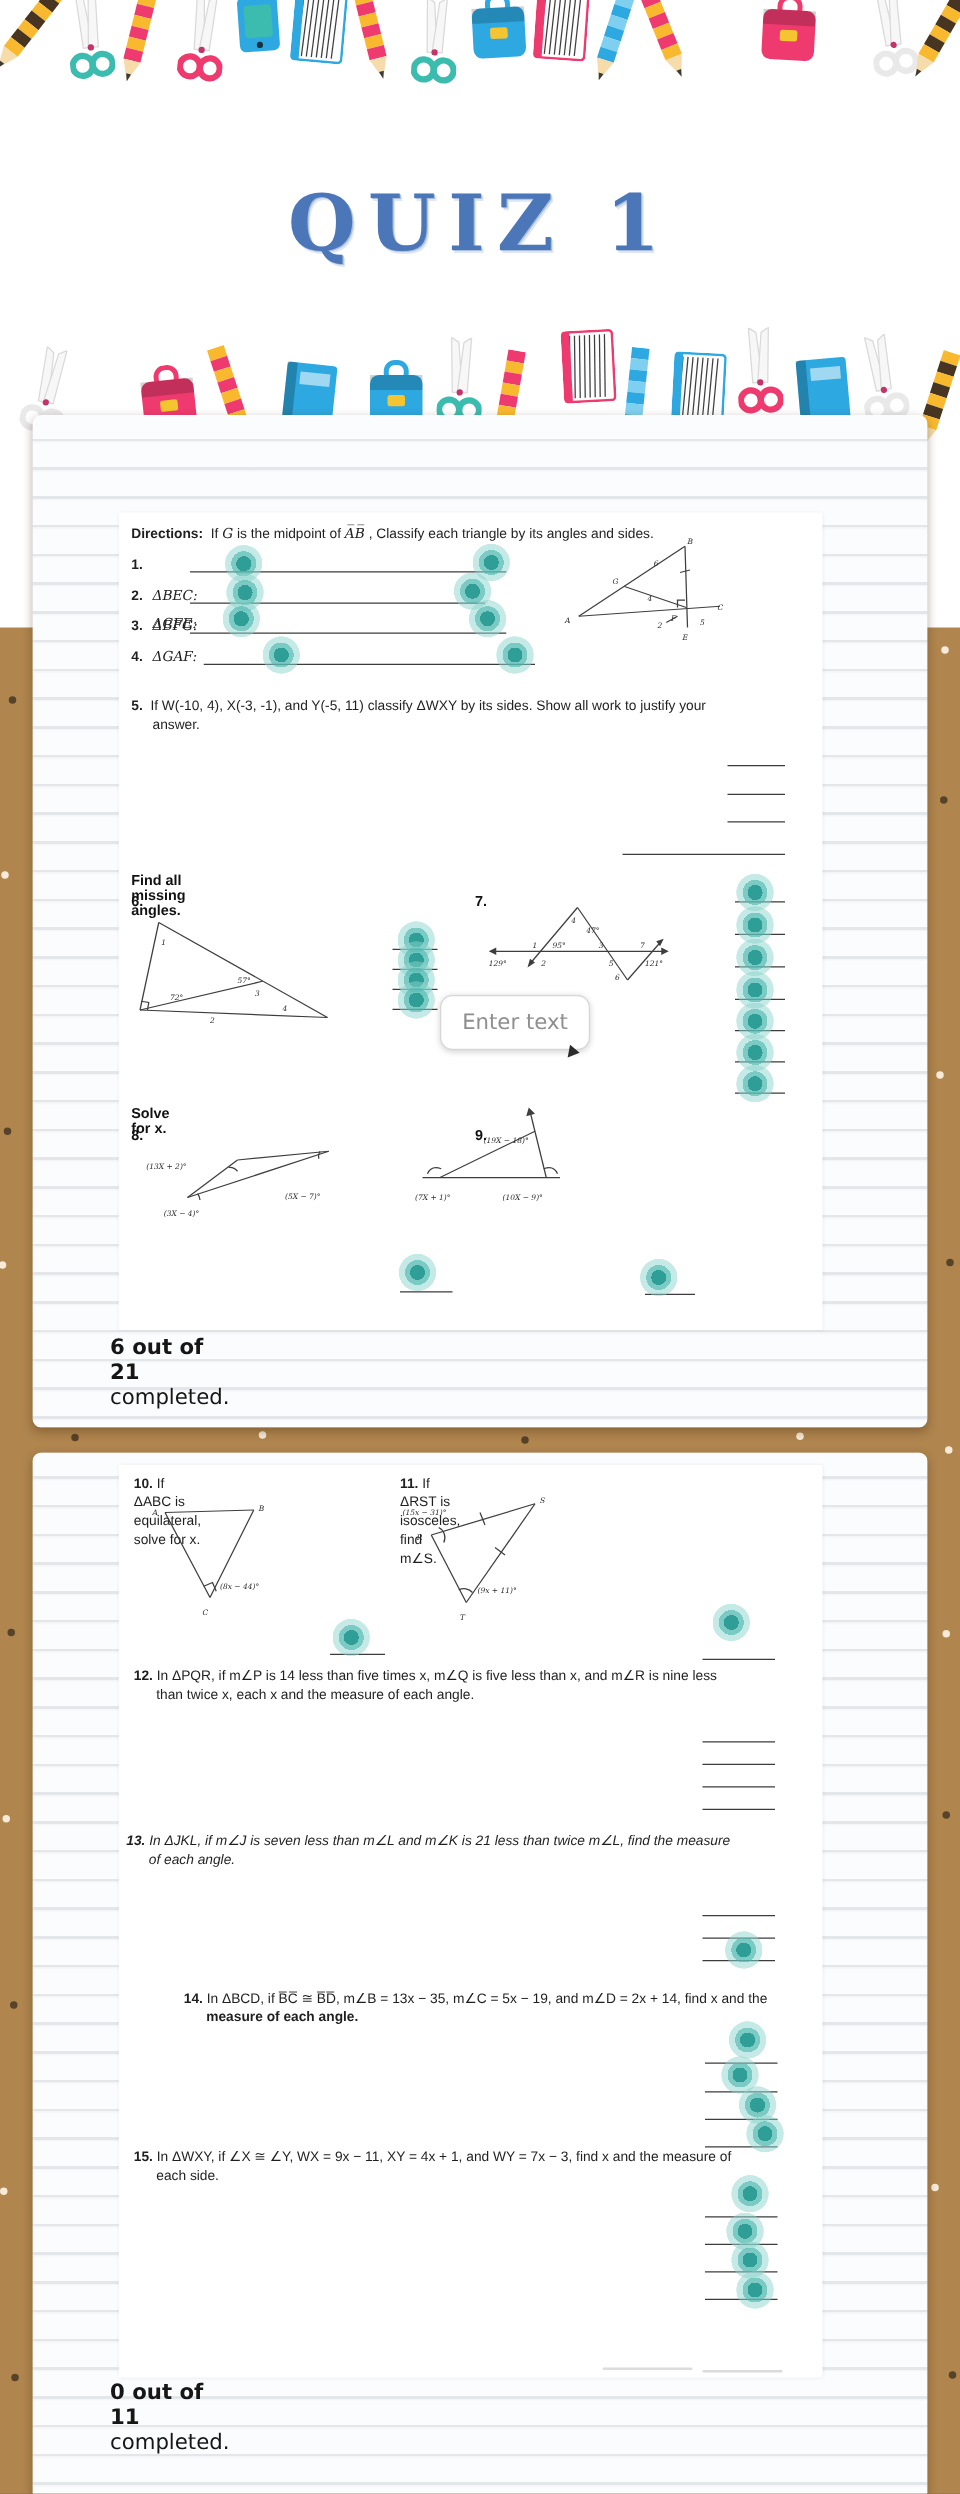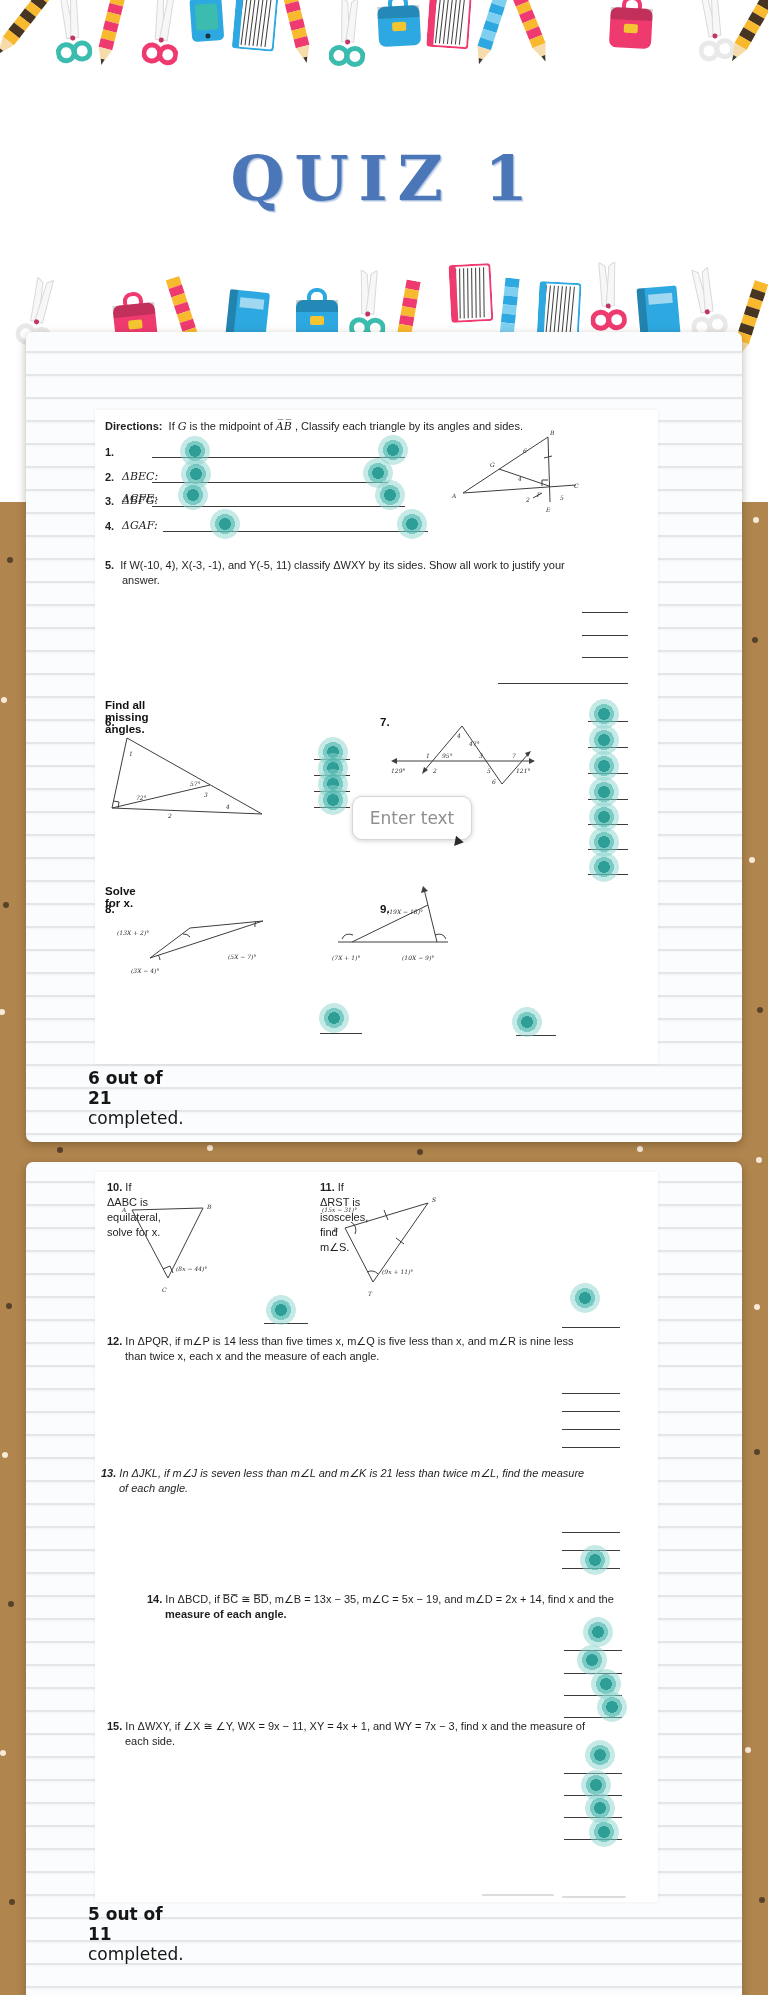--- a/index.html
+++ b/index.html
@@ -378,21 +378,21 @@
 
     <div class="abs" id="enter-text-box" style="left:352px;top:796px;">
       <span>Enter text</span>
     </div>
     <div class="abs" id="text-cursor" style="left:452px;top:838px;"></div>
 
     <div class="abs progress" style="left:88px;top:1068px;">
       <span class="bold">6 out of 21</span><span> completed.</span>
     </div>
     <div class="abs progress" style="left:88px;top:1904px;">
-      <span class="bold">5 out of 11</span><span> completed.</span>
+      <span class="bold">0 out of 11</span><span> completed.</span>
     </div>
 
     <div class="abs smudge" style="left:482px;top:1894px;width:72px;"></div>
     <div class="abs smudge" style="left:562px;top:1896px;width:64px;"></div>
 
     <svg class="abs" style="left:438px;top:428px;" width="145" height="100" viewBox="0 0 145 100">
       <line x1="25" y1="65" x2="110" y2="9"></line>
       <line x1="25" y1="65" x2="138" y2="57"></line>
       <line x1="110" y1="9" x2="112" y2="74"></line>
       <line x1="61" y1="41" x2="111" y2="58"></line>

